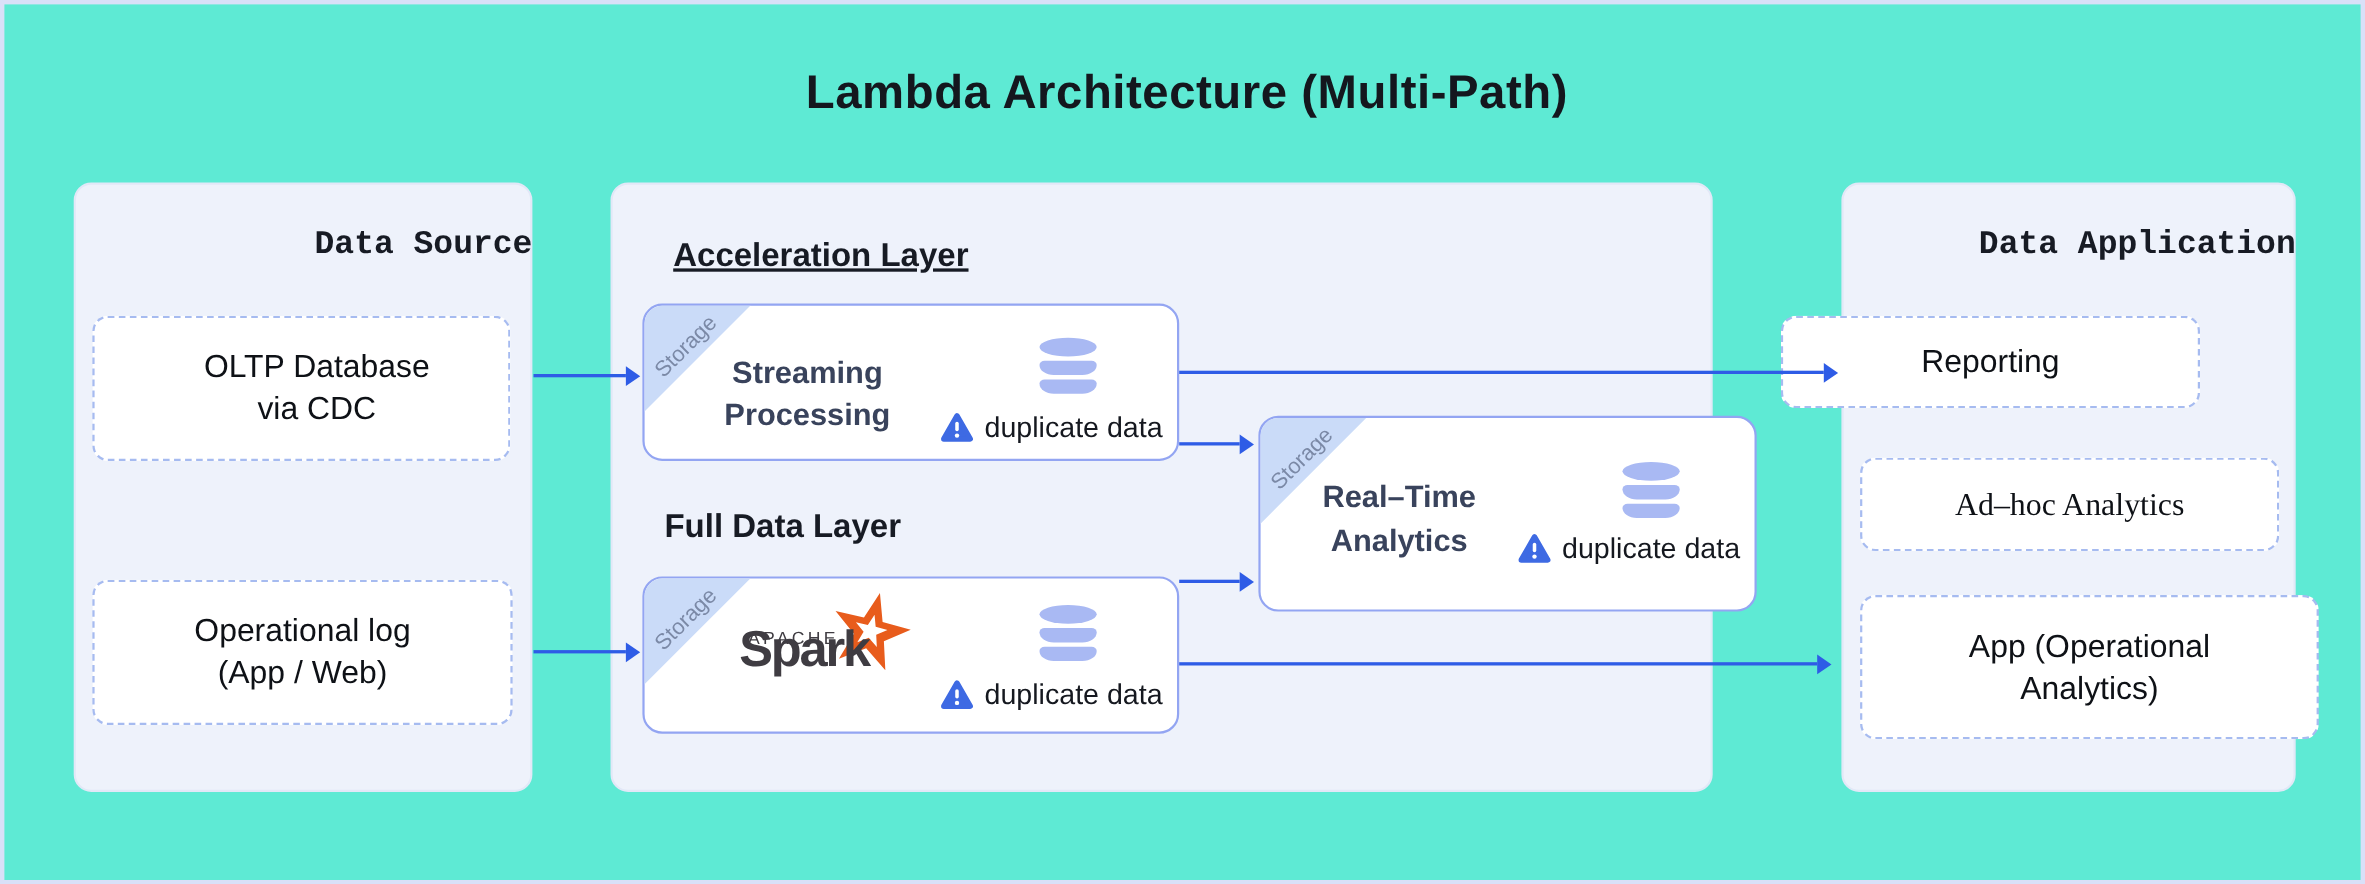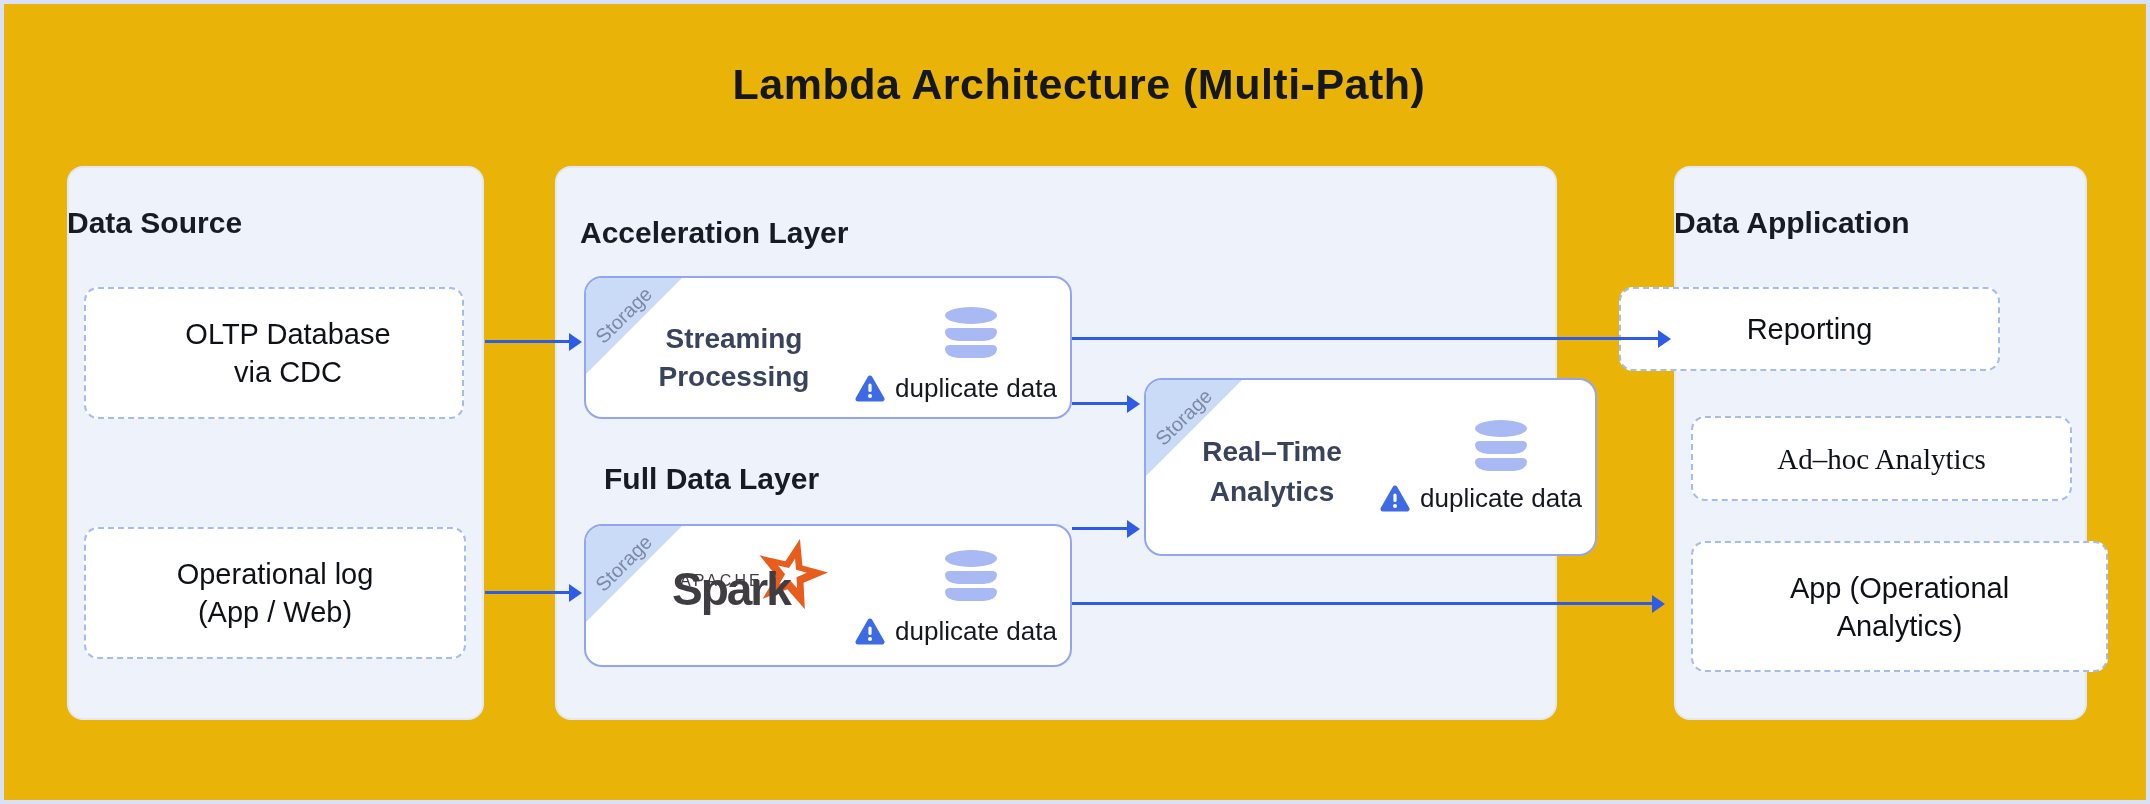--- a/index.html
+++ b/index.html
@@ -4,28 +4,28 @@
 <style>
   :root{
     --arrow-blue:#2e5ce6; --box-border:#93a5f2; --dash-border:#a6bbf0;
     --panel-bg:#eef2fb; --panel-border:#e2e8f7; --ribbon-bg:#cadbf8;
     --ribbon-text:#7b89a6; --db-icon:#a9b9f3; --warning-blue:#3e6ae3;
     --spark-orange:#e85c1c; --spark-dark:#3f3c42; --text-dark:#14171e;
     --label-slate:#39435c; --frame:#d9e0f8;
   }
   html,body{margin:0;padding:0;background:#fff;}
   body{font-family:"Liberation Sans", sans-serif;}
-  .stage{position:relative;width:2150px;height:804px;background:#eab308;
+  .stage{position:relative;width:2150px;height:804px;background:#5eead4;
          border:4px solid var(--frame);box-sizing:border-box;overflow:hidden;}
   .title{position:absolute;left:0;top:56px;width:2150px;text-align:center;
          font-size:43px;font-weight:700;color:var(--text-dark);letter-spacing:.5px;}
   .panel{position:absolute;background:var(--panel-bg);border:2px solid var(--panel-border);
          border-radius:16px;box-sizing:border-box;}
   .panel-title{position:absolute;font-size:30px;font-weight:700;color:#171b24;}
-  .center{text-align:left;}
+  .center{text-align:right;font-family:Liberation Mono, monospace;}
   .dashbox{position:absolute;background:#ffffff;border:2px dashed var(--dash-border);
            border-radius:14px;box-sizing:border-box;display:flex;align-items:center;
            justify-content:center;text-align:center;}
   .dashbox .lbl{font-size:29px;font-weight:500;color:#0e1116;line-height:38px;white-space:pre-line;}
   .solidbox{position:absolute;background:#ffffff;border:2px solid var(--box-border);
             border-radius:18px;box-sizing:border-box;overflow:hidden;}
   .ribbon{position:absolute;left:-2px;top:-2px;width:100px;height:100px;
           background:var(--ribbon-bg);clip-path:polygon(0 0,100% 0,0 100%);}
   .ribbon-text{position:absolute;left:-10px;top:28px;width:100px;text-align:center;
                transform:rotate(-45deg);font-size:20px;font-weight:500;color:var(--ribbon-text);}
@@ -54,21 +54,21 @@
 
 <div class="stage">
 
   <div class="title">Lambda Architecture (Multi-Path)</div>
 
   <div class="panel" style="left:63px;top:162px;width:417px;height:554px;"></div>
   <div class="panel" style="left:551px;top:162px;width:1002px;height:554px;"></div>
   <div class="panel" style="left:1670px;top:162px;width:413px;height:554px;"></div>
 
   <div class="panel-title center" style="left:63px;top:202px;width:417px;">Data Source</div>
-  <div class="panel-title" style="left:576px;top:212px;">Acceleration Layer</div>
+  <div class="panel-title" style="left:608px;top:212px;text-decoration:underline;">Acceleration Layer</div>
   <div class="panel-title" style="left:600px;top:458px;">Full Data Layer</div>
   <div class="panel-title center" style="left:1670px;top:202px;width:413px;">Data Application</div>
 
   <div class="dashbox" style="left:80px;top:283px;width:380px;height:132px;padding-left:28px;">
     <span class="lbl">OLTP Database
 via CDC</span>
   </div>
   <div class="dashbox" style="left:80px;top:523px;width:382px;height:132px;">
     <span class="lbl">Operational log
 (App / Web)</span>

